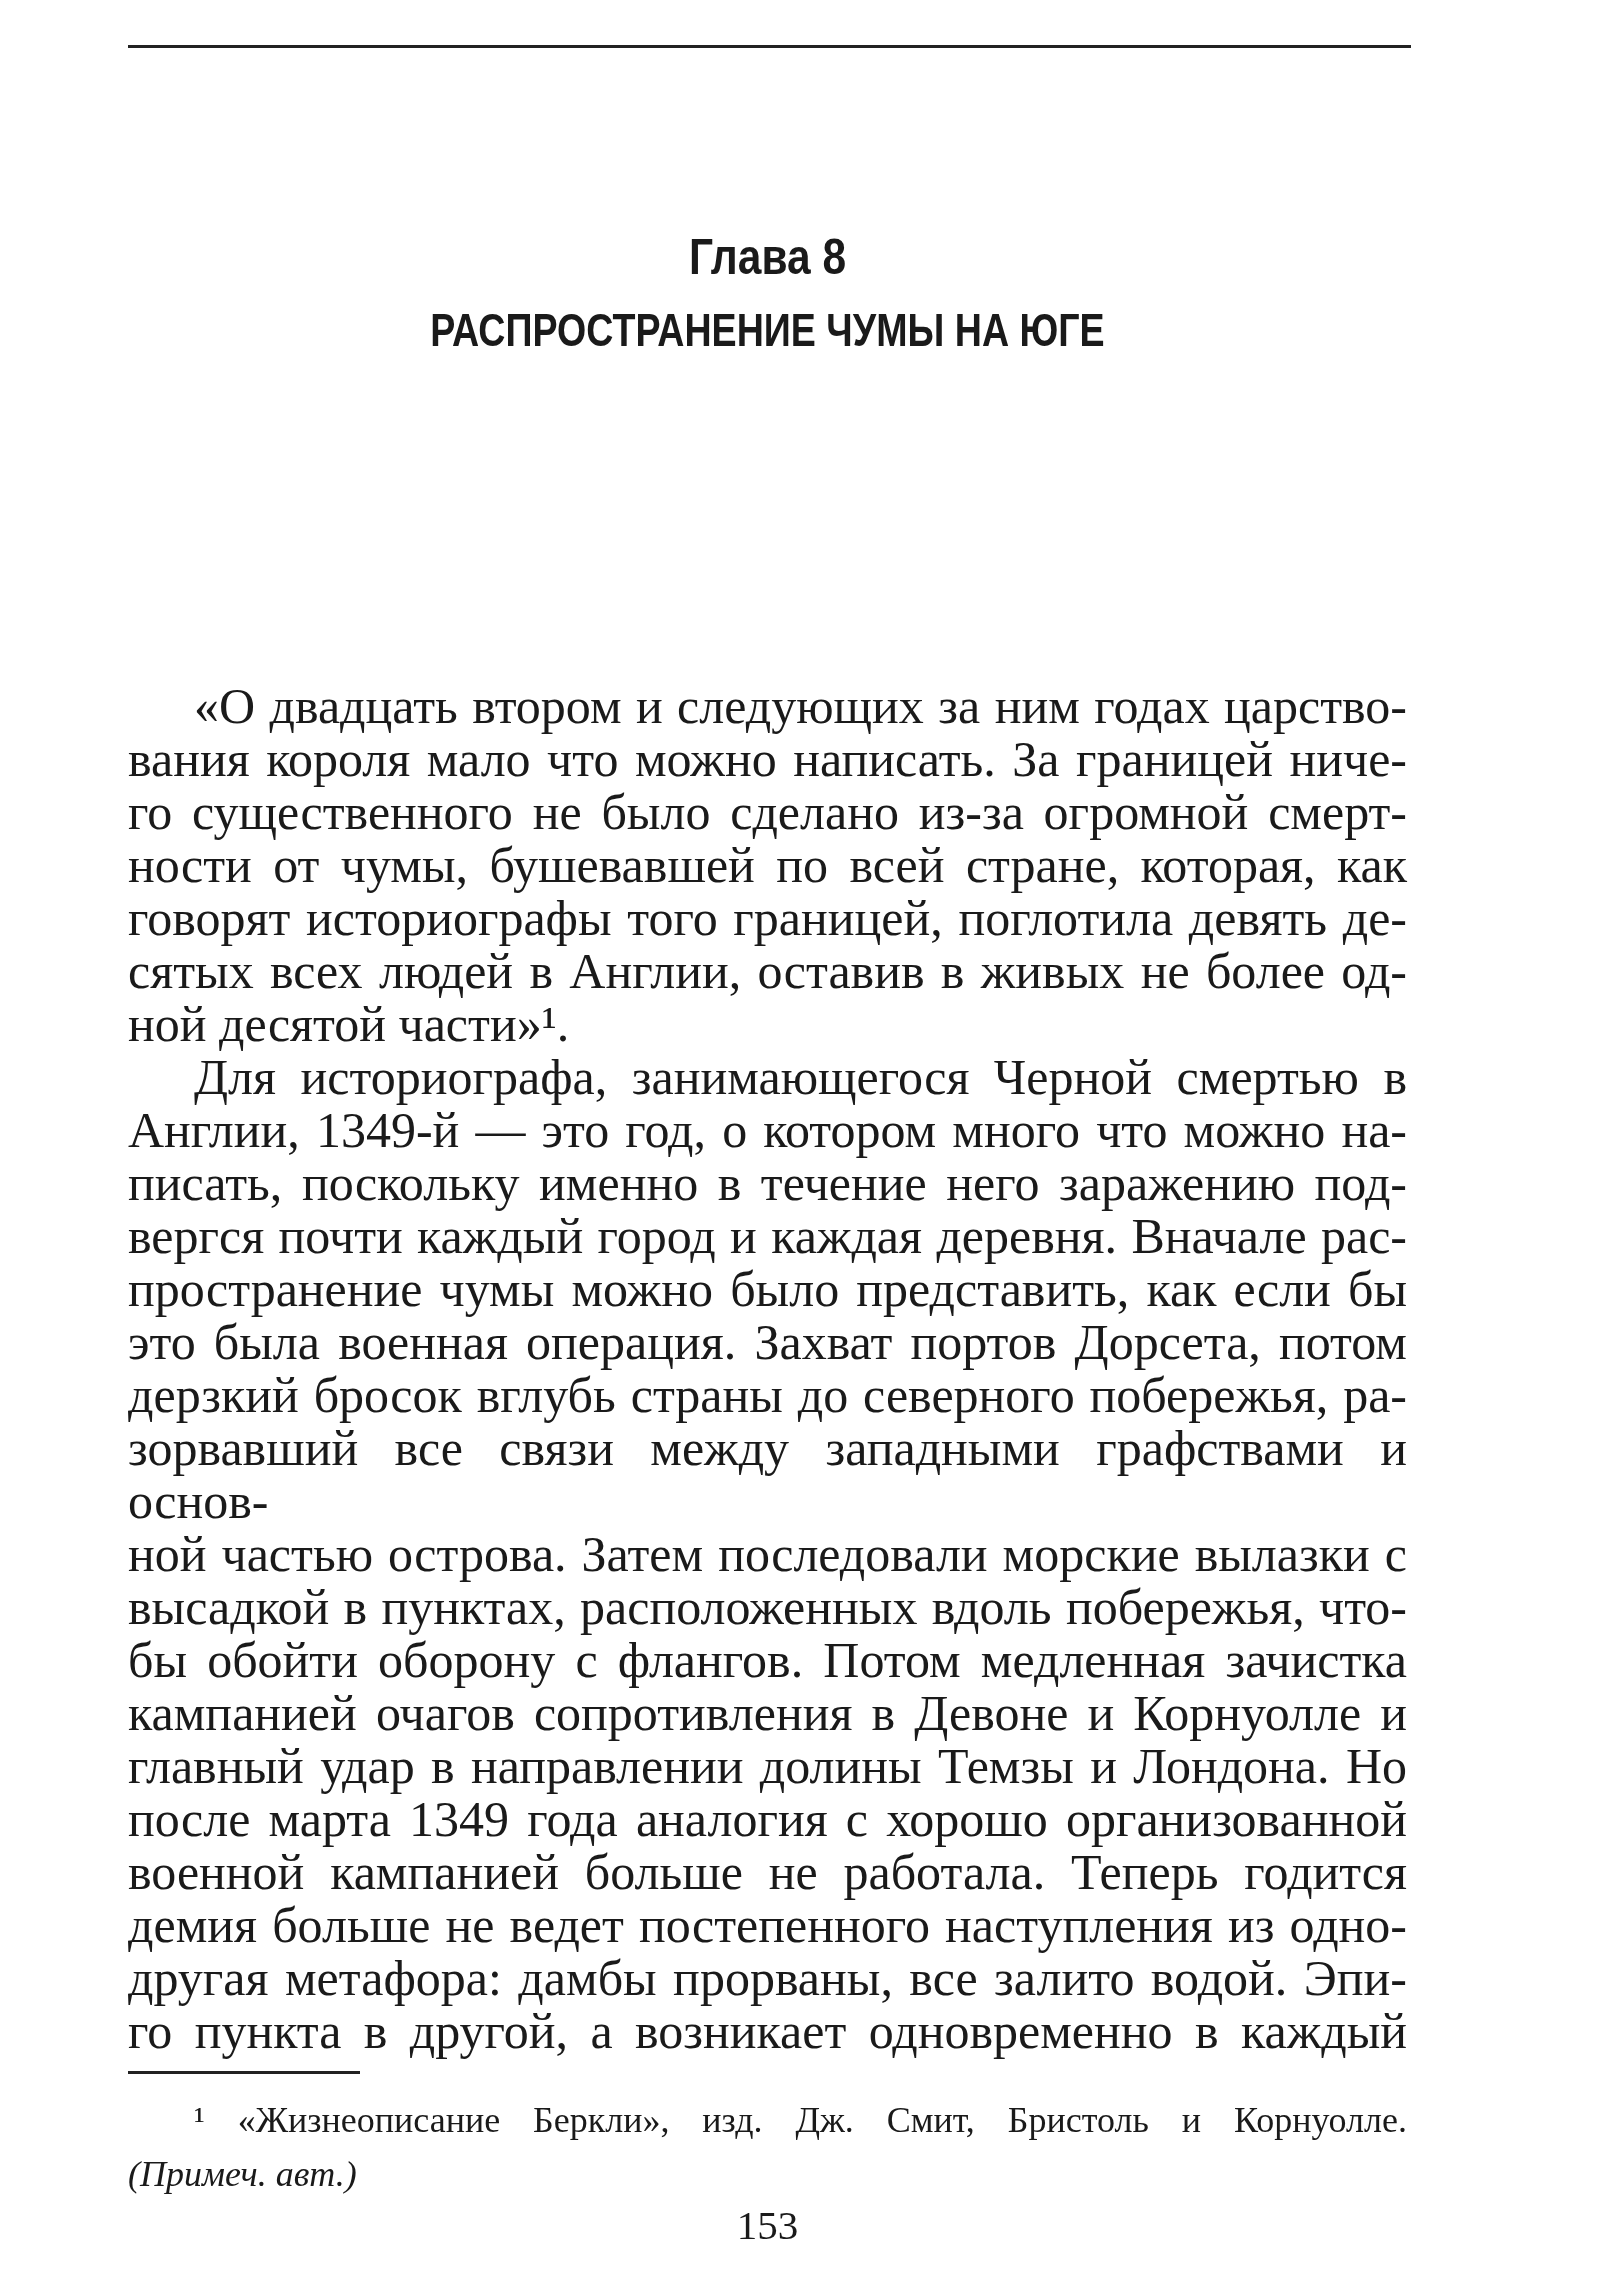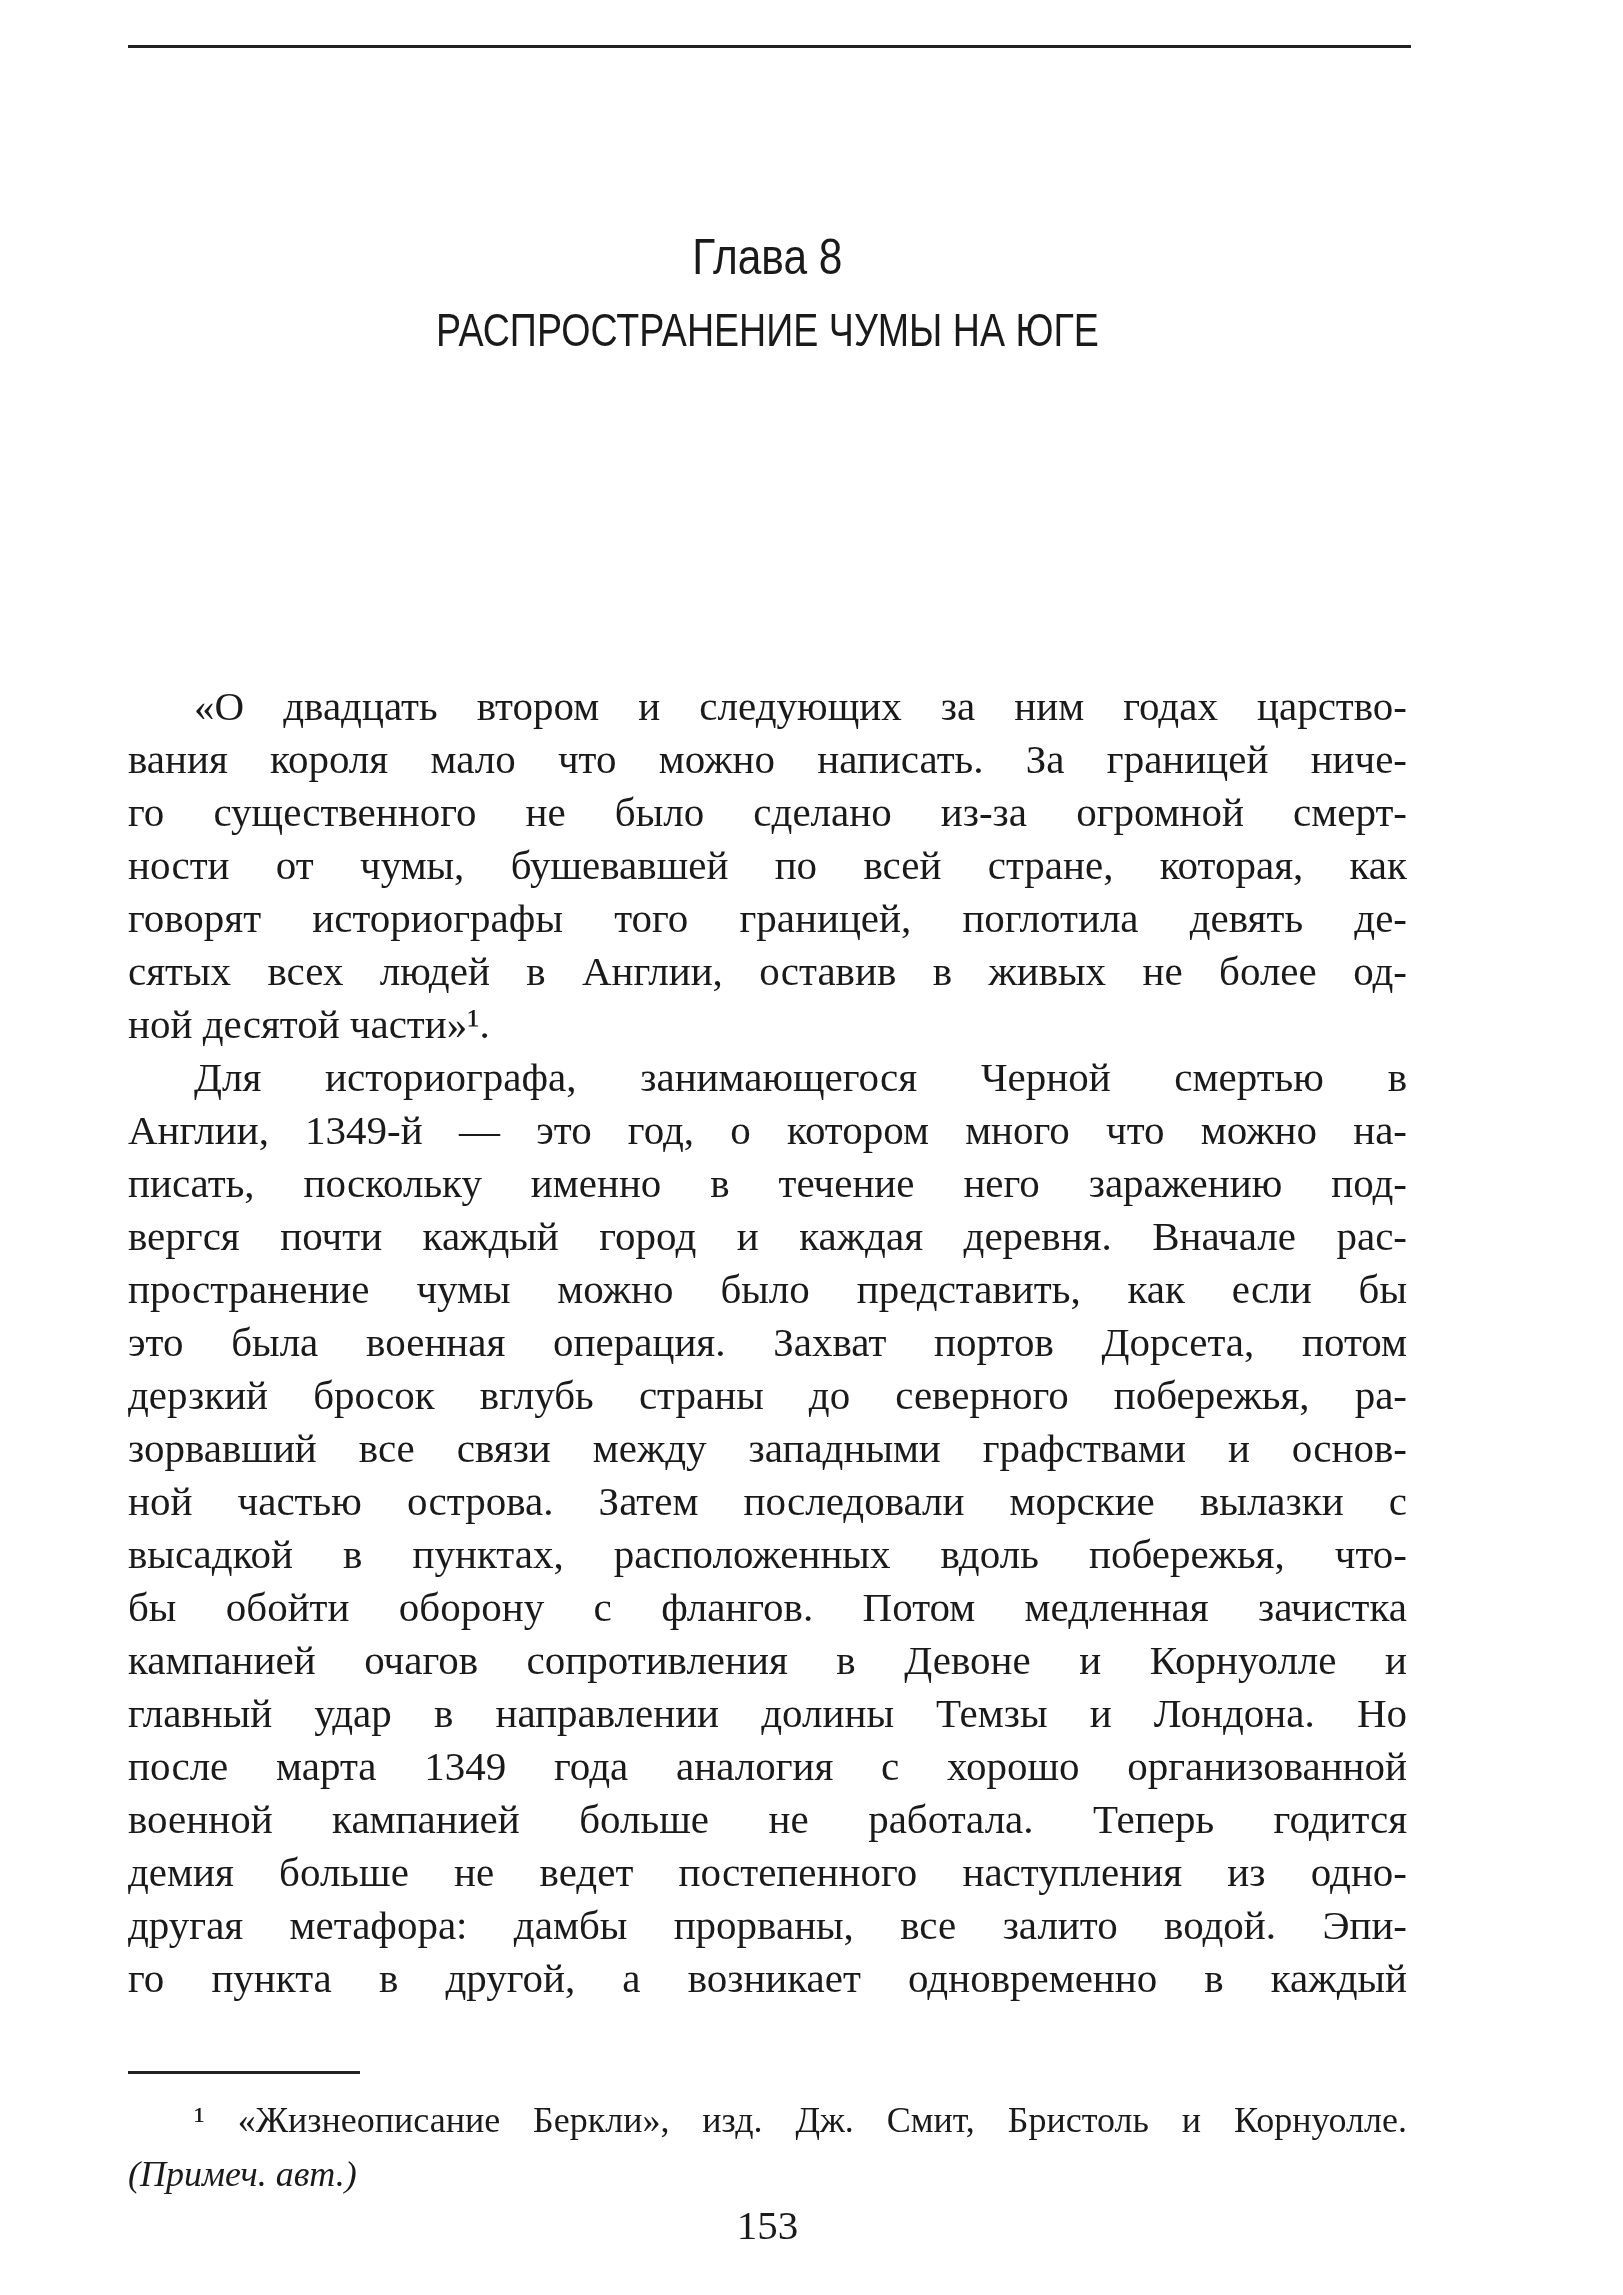--- a/index.html
+++ b/index.html
@@ -31,21 +31,21 @@
     left: 128px;
     top: 230px;
     width: 1279px;
     text-align: center;
     font-family: "Liberation Sans", sans-serif;
     font-weight: 700;
   }
   .chapter h1, .chapter h2 {
     margin: 0;
     padding: 0;
-    font-weight: 400;
+    font-weight: 700;
   }
   .chapter h1 {
     font-size: 50px;
     line-height: 1.1;
   }
   .chapter h2 {
     margin-top: 17.5px;
     font-size: 47px;
     line-height: 1.15;
   }
@@ -60,21 +60,21 @@
     transform: scaleX(0.80);
     transform-origin: 50% 50%;
     white-space: nowrap;
   }
   
   .body-text {
     position: absolute;
     left: 128px;
     top: 680px;
     width: 1279px;
-    font-size: 41px;
+    font-size: 50px;
     line-height: 53px;
   }
   .body-text p {
     margin: 0;
     padding: 0;
   }
   .line {
     display: block;
     text-align: justify;
     text-align-last: justify;

